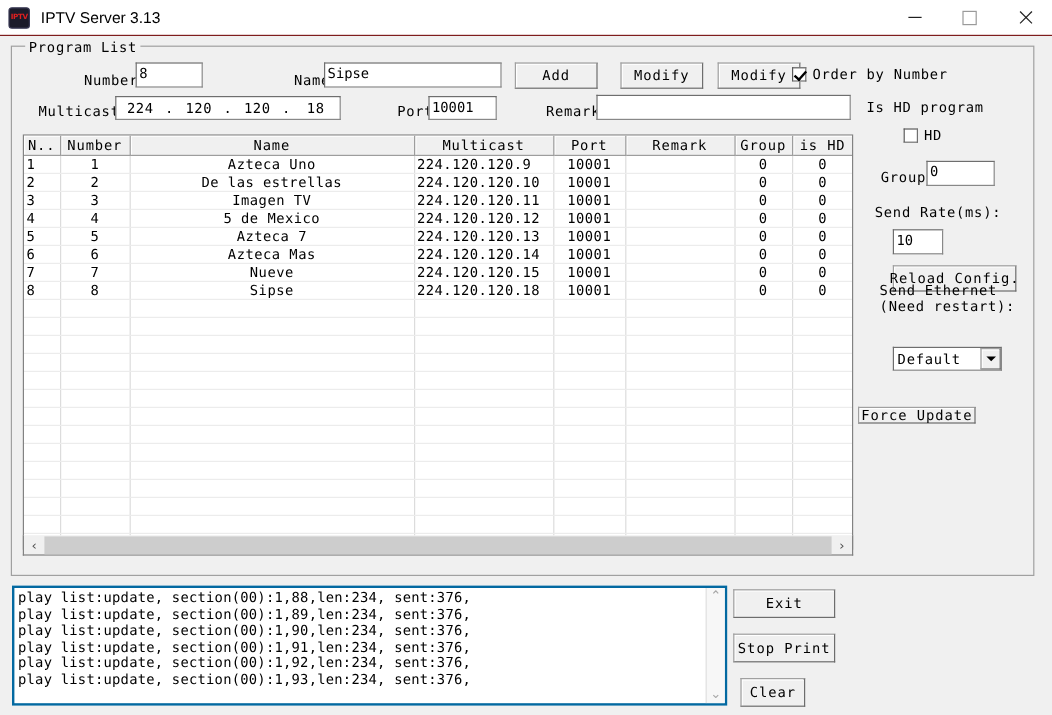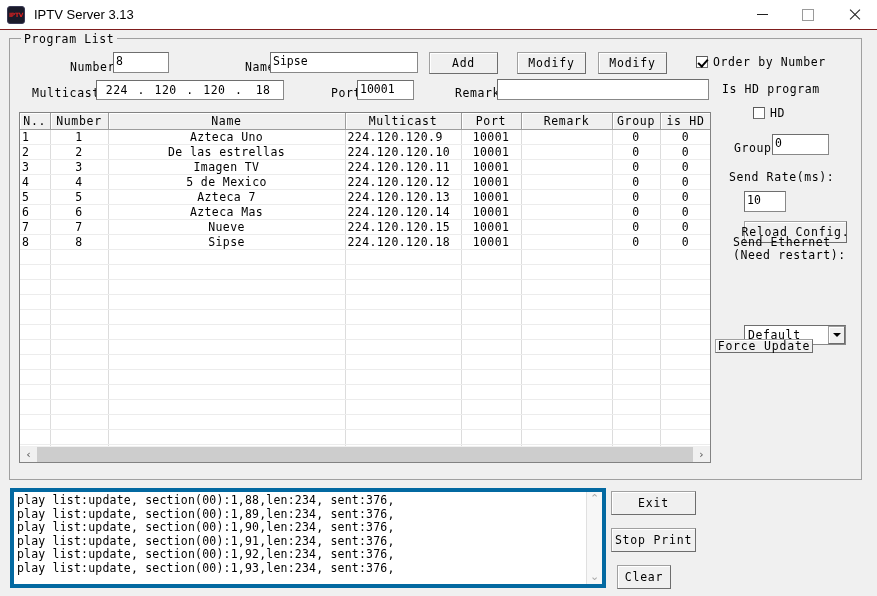--- a/index.html
+++ b/index.html
@@ -284,21 +284,21 @@
     height: 15px;
     background: #cdcdcd;
   }
 
   
   .logbox {
     position: absolute;
     left: 10px; top: 488px;
     width: 596px; height: 100px;
     background: #ffffff;
-    border: 4px solid #0369a1;
+    border: 2px solid #0369a1;
     box-sizing: border-box;
     overflow: hidden;
     display: flex;
   }
   .logtext {
     flex: 1;
     padding: 2px 3px;
     font-family: "DejaVu Sans Mono", monospace;
     font-size: 11.5px;
     line-height: 13.5px;
@@ -399,21 +399,21 @@
   <div class="ipseg">18</div>
 </div>
 
 <div class="lbl" style="left:331px; top:86px;">Port</div>
 <div class="field" style="left:357px; top:80px; width:57px; height:20px;">10001</div>
 
 <div class="btn" style="left:429px; top:52px; width:69px; height:22px;">Add</div>
 <div class="btn" style="left:517px; top:52px; width:69px; height:22px;">Modify</div>
 <div class="btn" style="left:598px; top:52px; width:69px; height:22px;">Modify</div>
 
-<div class="cbwrap" style="left:696px; top:55px;">
+<div class="cbwrap" style="left:660px; top:55px;">
   <span class="cbbox checked"></span>
   <span>Order by Number</span>
 </div>
 
 <div class="lbl" style="left:455px; top:86px;">Remark</div>
 <div class="field" style="left:497px; top:79px; width:212px; height:21px;"></div>
 
 <div class="lbl" style="left:722px; top:82px;">Is HD program</div>
 <div class="cbwrap" style="left:753px; top:106px;">
   <span class="cbbox"></span>
@@ -426,21 +426,21 @@
 <div class="lbl" style="left:729px; top:170px;">Send Rate(ms):</div>
 <div class="field" style="left:744px; top:191px; width:42px; height:21px;">10</div>
 
 <div class="btn" style="left:744px; top:221px; width:103px; height:22px;">Reload Config.</div>
 
 <div class="lbl multiline" style="left:733px; top:236px;">
   <span>Send Ethernet</span><br>
   <span>(Need restart):</span>
 </div>
 
-<div class="combo" style="left:744px; top:289px; width:102px; height:20px;margin-top:36px;">
+<div class="combo" style="left:744px; top:289px; width:91px; height:20px;">
   <span class="cbtext">Default</span>
   <span class="cbbtn">
     <i class="cbarrow"></i>
   </span>
 </div>
 
 <div class="btn" style="left:715px; top:339px; width:98px; height:14px;">Force Update</div>
 
 <div class="listview">
   <table class="lv">

